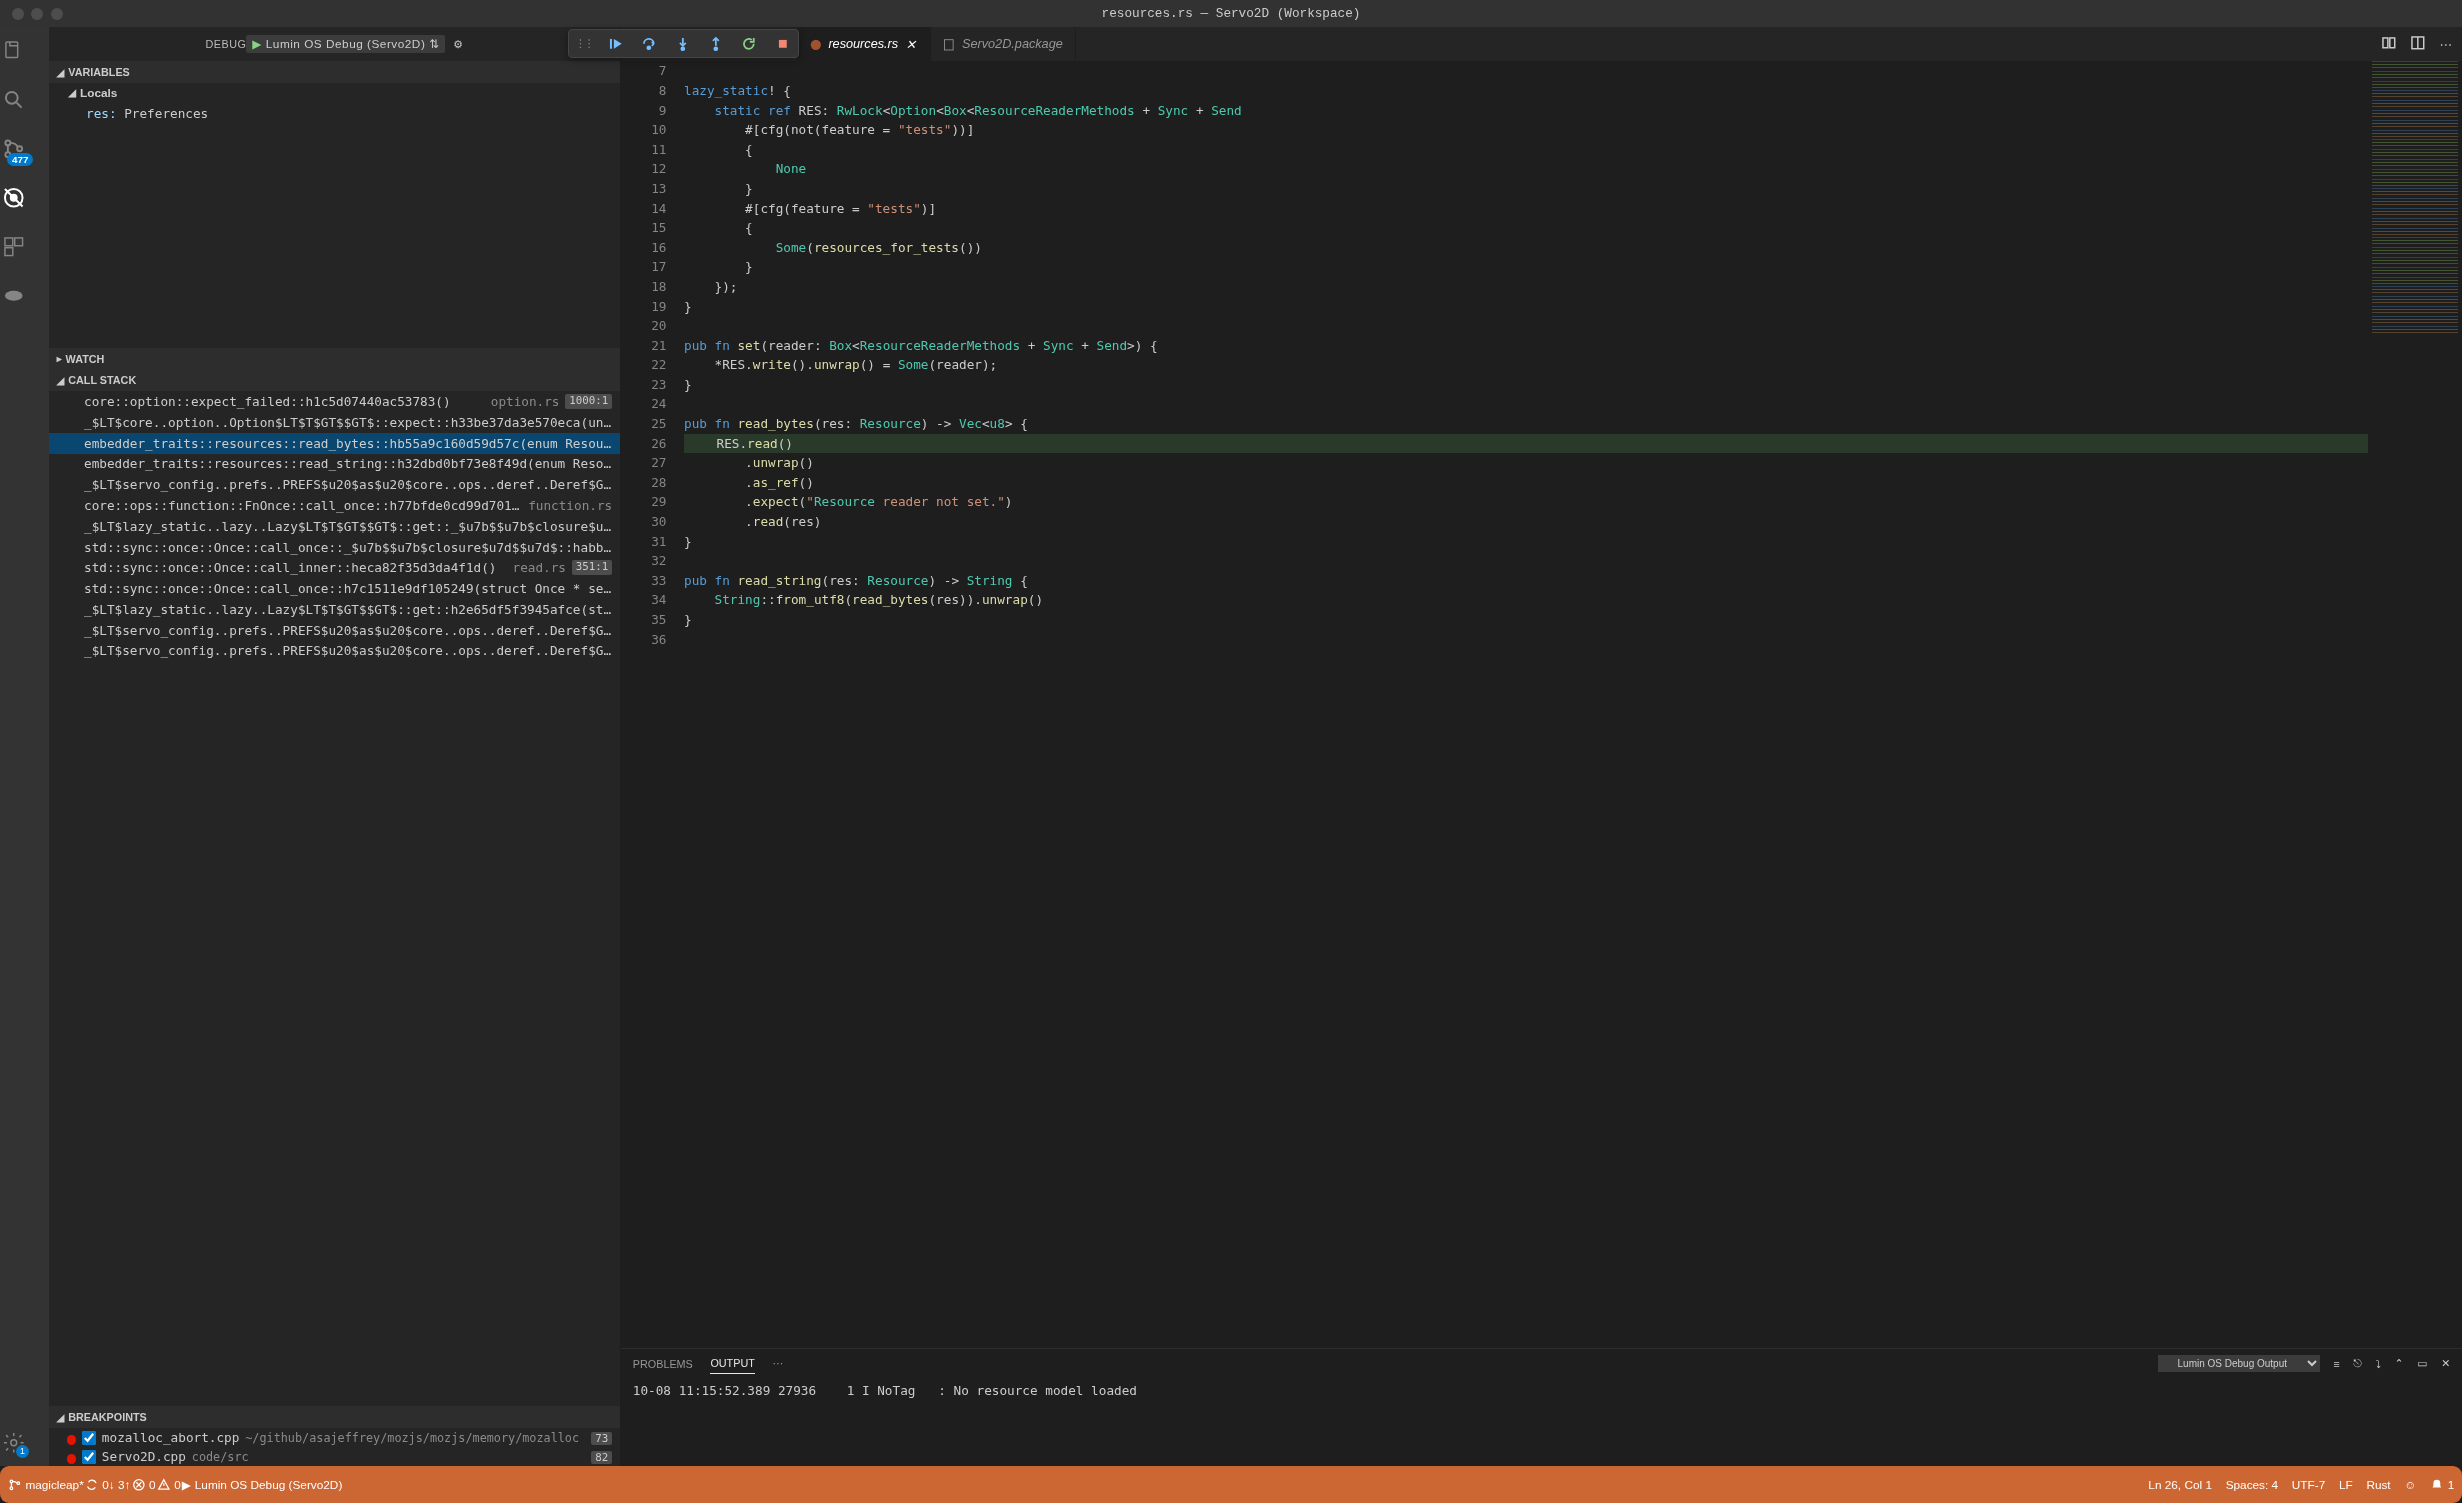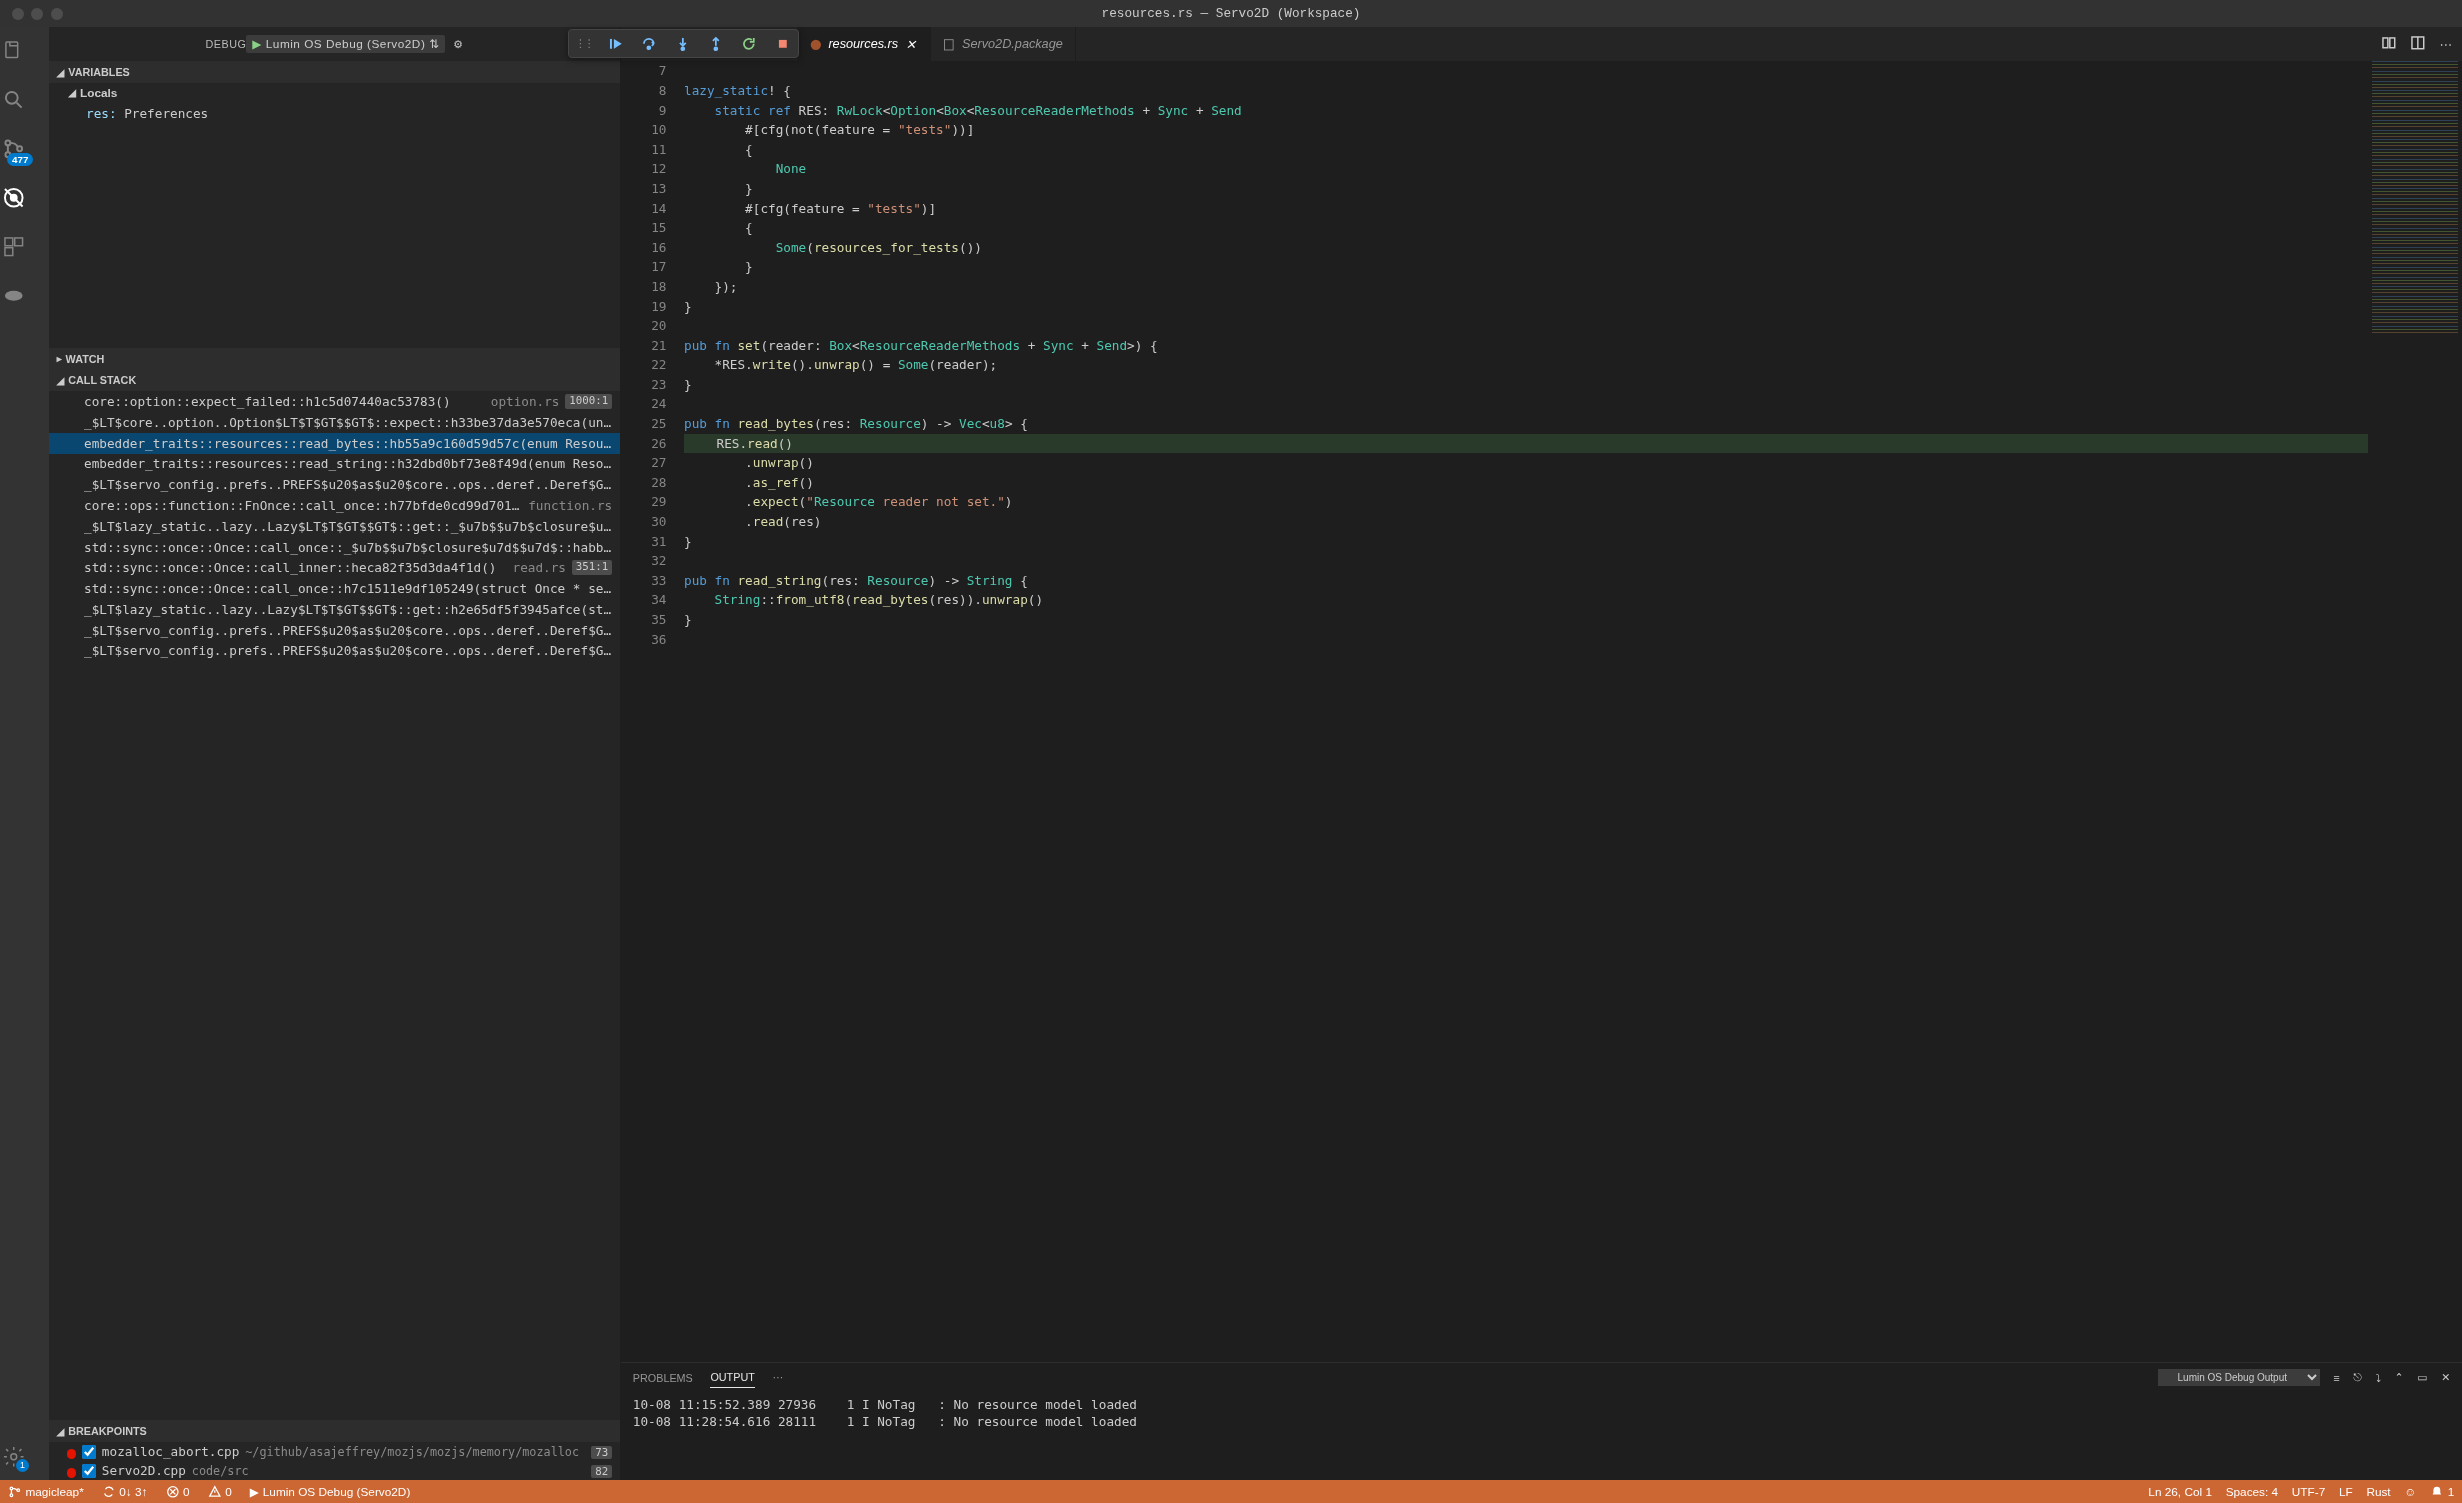--- a/index.html
+++ b/index.html
@@ -183,22 +183,22 @@
 .panel-tab.active { color: #e7e7e7; border-bottom: 1px solid #e7e7e7; }
 .panel-actions { margin-left: auto; display: flex; align-items: center; gap: 13.7px; color: #cccccc; }
 .panel-actions select {
   background: #3c3c3c; color: #ccc; border: none; font-size: 10px; padding: 2px 16px;
 }
 .panel-body { flex: 1; padding: 3.9px 11.8px; font-size: 12.7px; line-height: 17.6px; overflow: auto; }
 .log-line { white-space: pre; }
 
 
 .statusbar {
-  height: 23px; background: #cc6633; color: #ffffff; display: flex;
-  align-items: center; font-size: 11.8px; padding: 0 7.8px; gap: 18px;
+  height: 37px; background: #cc6633; color: #ffffff; display: flex;
+  align-items: center; font-size: 11.8px; padding: 0 7.8px; gap: 1px; border-radius: 9px;
 }
 .statusbar .right { margin-left: auto; display: flex; gap: 13.7px; align-items: center; }
 .sb-item { display: flex; align-items: center; gap: 3.9px; cursor: pointer; }
 .sb-item svg { width: 13.7px; height: 13.7px; }
 
 ::-webkit-scrollbar { width: 9.8px; height: 9.8px; }
 ::-webkit-scrollbar-track { background: transparent; }
 ::-webkit-scrollbar-thumb { background: #424242; }
 </style>
 </head>
@@ -452,21 +452,20 @@
           <span>≡</span>
           <span>⎋</span>
           <span>⤵</span>
           <span>⌃</span>
           <span>▭</span>
           <span>✕</span>
         </div>
       </div>
       <div class="panel-body mono" id="output">
           <div class="log-line">10-08 11:15:52.389 27936    1 I NoTag   : No resource model loaded</div>
-          <div class="log-line">10-08 11:28:54.616 28111    1 I NoTag   : No resource model loaded</div>
         </div>
     </div>
   </div>
 </div>
 
 <div class="debug-toolbar">
   <span class="grip">⋮⋮</span>
   <span class="debug-btn" style="color:#75beff">
       <svg viewBox="0 0 16 16" fill="currentColor">
         <rect x="2" y="3" width="2" height="10"></rect>

